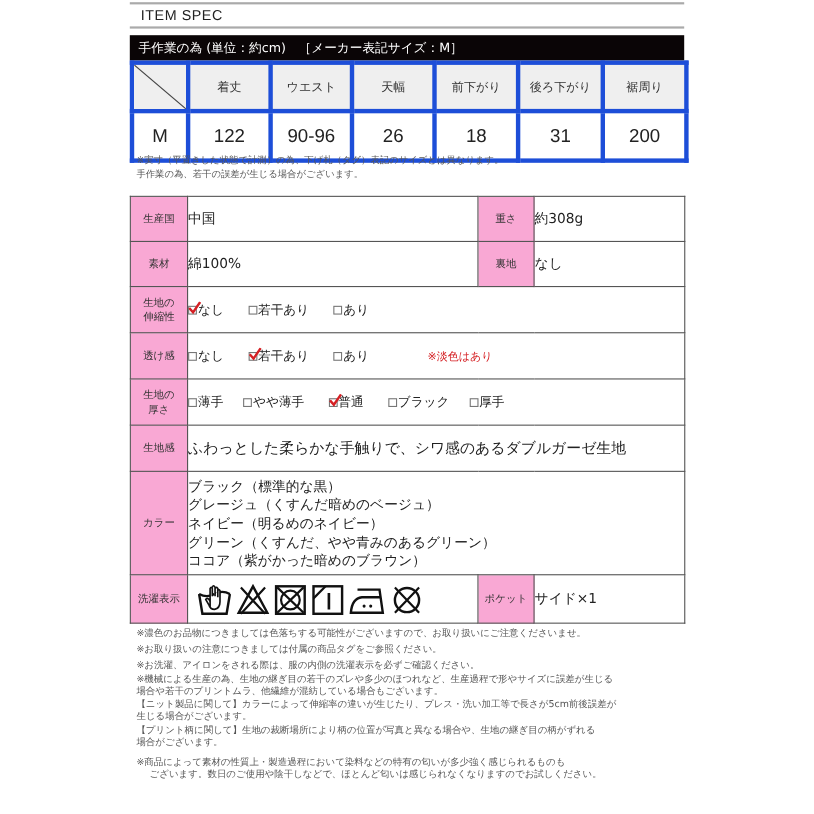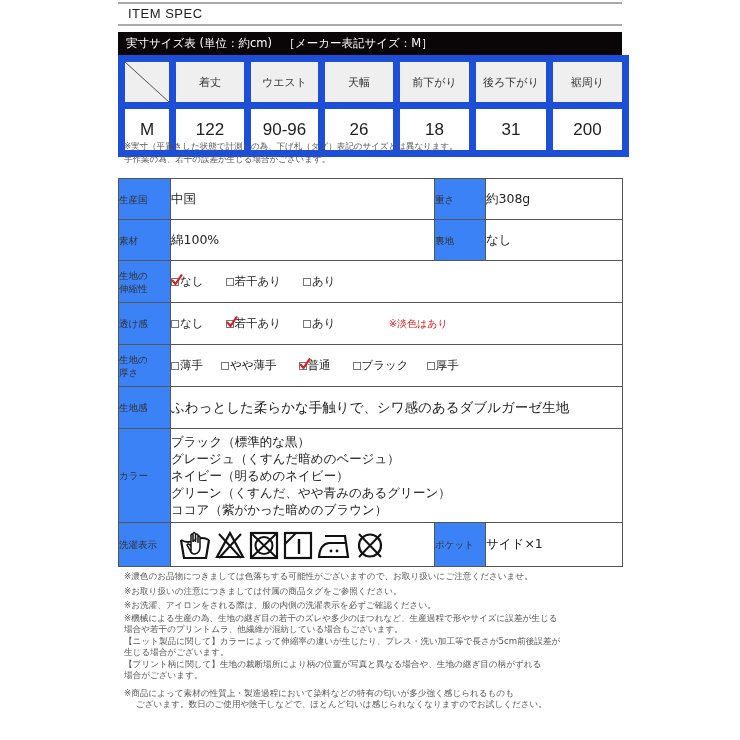--- a/index.html
+++ b/index.html
@@ -6,31 +6,31 @@
     body { width: 740px; height: 740px; position: relative; overflow: hidden;
       font-family: "DejaVu Sans", "Liberation Sans", sans-serif; color: #222; }
     .wrap { position: absolute; left: 118px; top: 0; width: 504px; }
     .topline { position: absolute; left: 0; top: 2px; width: 504px; height: 2px; background: #aaaaaa; }
     .title { position: absolute; left: 10px; top: 6px; font-size: 13px; letter-spacing: 0.5px; color: #222; font-family: "Liberation Sans", sans-serif; }
     .titleline { position: absolute; left: 0; top: 24px; width: 504px; height: 2px; background: #aaaaaa; }
 
     .size-head { position: absolute; left: 0; top: 32px; width: 504px; height: 23px; background: #0a0506; color: #fff; font-size: 11.5px; line-height: 23px; padding-left: 8px; box-sizing: border-box; white-space: pre; }
     table { border-collapse: collapse; table-layout: fixed; }
     .size-table { position: absolute; left: 0; top: 55px; width: 504px; }
-    .size-table td { border: 7px solid #1d4ed8; text-align: center; padding: 0; }
+    .size-table td { border: 4px solid #1d4ed8; text-align: center; padding: 0; }
     .size-table tr.hdr td { height: 40px; background: #efefef; font-size: 11px; color: #333; }
     .size-table tr.val td { height: 41px; background: #fff; font-size: 17px; color: #222; font-family: "Liberation Sans", sans-serif; }
     .size-table td.corner { background: linear-gradient(to top right, #efefef calc(50% - 0.6px), #444 50%, #efefef calc(50% + 0.6px)); background: #efefef; position: relative; }
     .corner svg { position: absolute; left: 0; top: 0; width: 100%; height: 100%; }
 
     .note1 { position: absolute; left: 6px; top: 140px; font-size: 8.5px; line-height: 12.5px; color: #555; }
 
     .spec-table { position: absolute; left: 0; top: 178px; width: 504px; }
     .spec-table td { border: 1px solid #555; padding: 0; vertical-align: middle; }
-    .spec-table td.lbl { background: #3b82f6; font-size: 9.5px; color: #333; line-height: 13px; }
+    .spec-table td.lbl { background: #f9a8d4; font-size: 9.5px; text-align: center; color: #333; line-height: 13px; }
     .spec-table td.v { font-size: 12.5px; color: #222; }
     .opts { display: flex; align-items: center; font-size: 11.5px; }
     .opt { display: inline-flex; align-items: center; margin-right: 22px; white-space: nowrap; }
     .box { display: inline-block; width: 8px; height: 8px; border: 1px solid #777; margin-right: 1px; position: relative; box-sizing: border-box; }
     .box .chk { position: absolute; left: -1px; top: -5px; width: 12px; height: 12px; }
     .red { color: #d52024; font-size: 10px; margin-left: 31px; }
     .colors { font-size: 11.5px; line-height: 17px; padding-top: 2px; padding-bottom: 2px; }
     .icons { display: flex; align-items: center; gap: 4px; padding-left: 8px; }
     .icons svg { display: block; }
 
@@ -40,21 +40,21 @@
     .notes .indent { padding-left: 12px; }
   </style>
 </head>
 <body>
 
 <div class="wrap">
   <div class="topline"></div>
   <div class="title">ITEM SPEC</div>
   <div class="titleline"></div>
 
-  <div class="size-head">実寸サイズ表 (単位：約cm)　［メーカー表記サイズ：M］</div>
+  <div class="size-head">手作業の為 (単位：約cm)　［メーカー表記サイズ：M］</div>
 
   <table class="size-table">
     <colgroup>
       <col style="width:51px">
         <col style="width:75px">
         <col style="width:74px">
         <col style="width:75px">
         <col style="width:76px">
         <col style="width:77px">
         <col style="width:76px">

